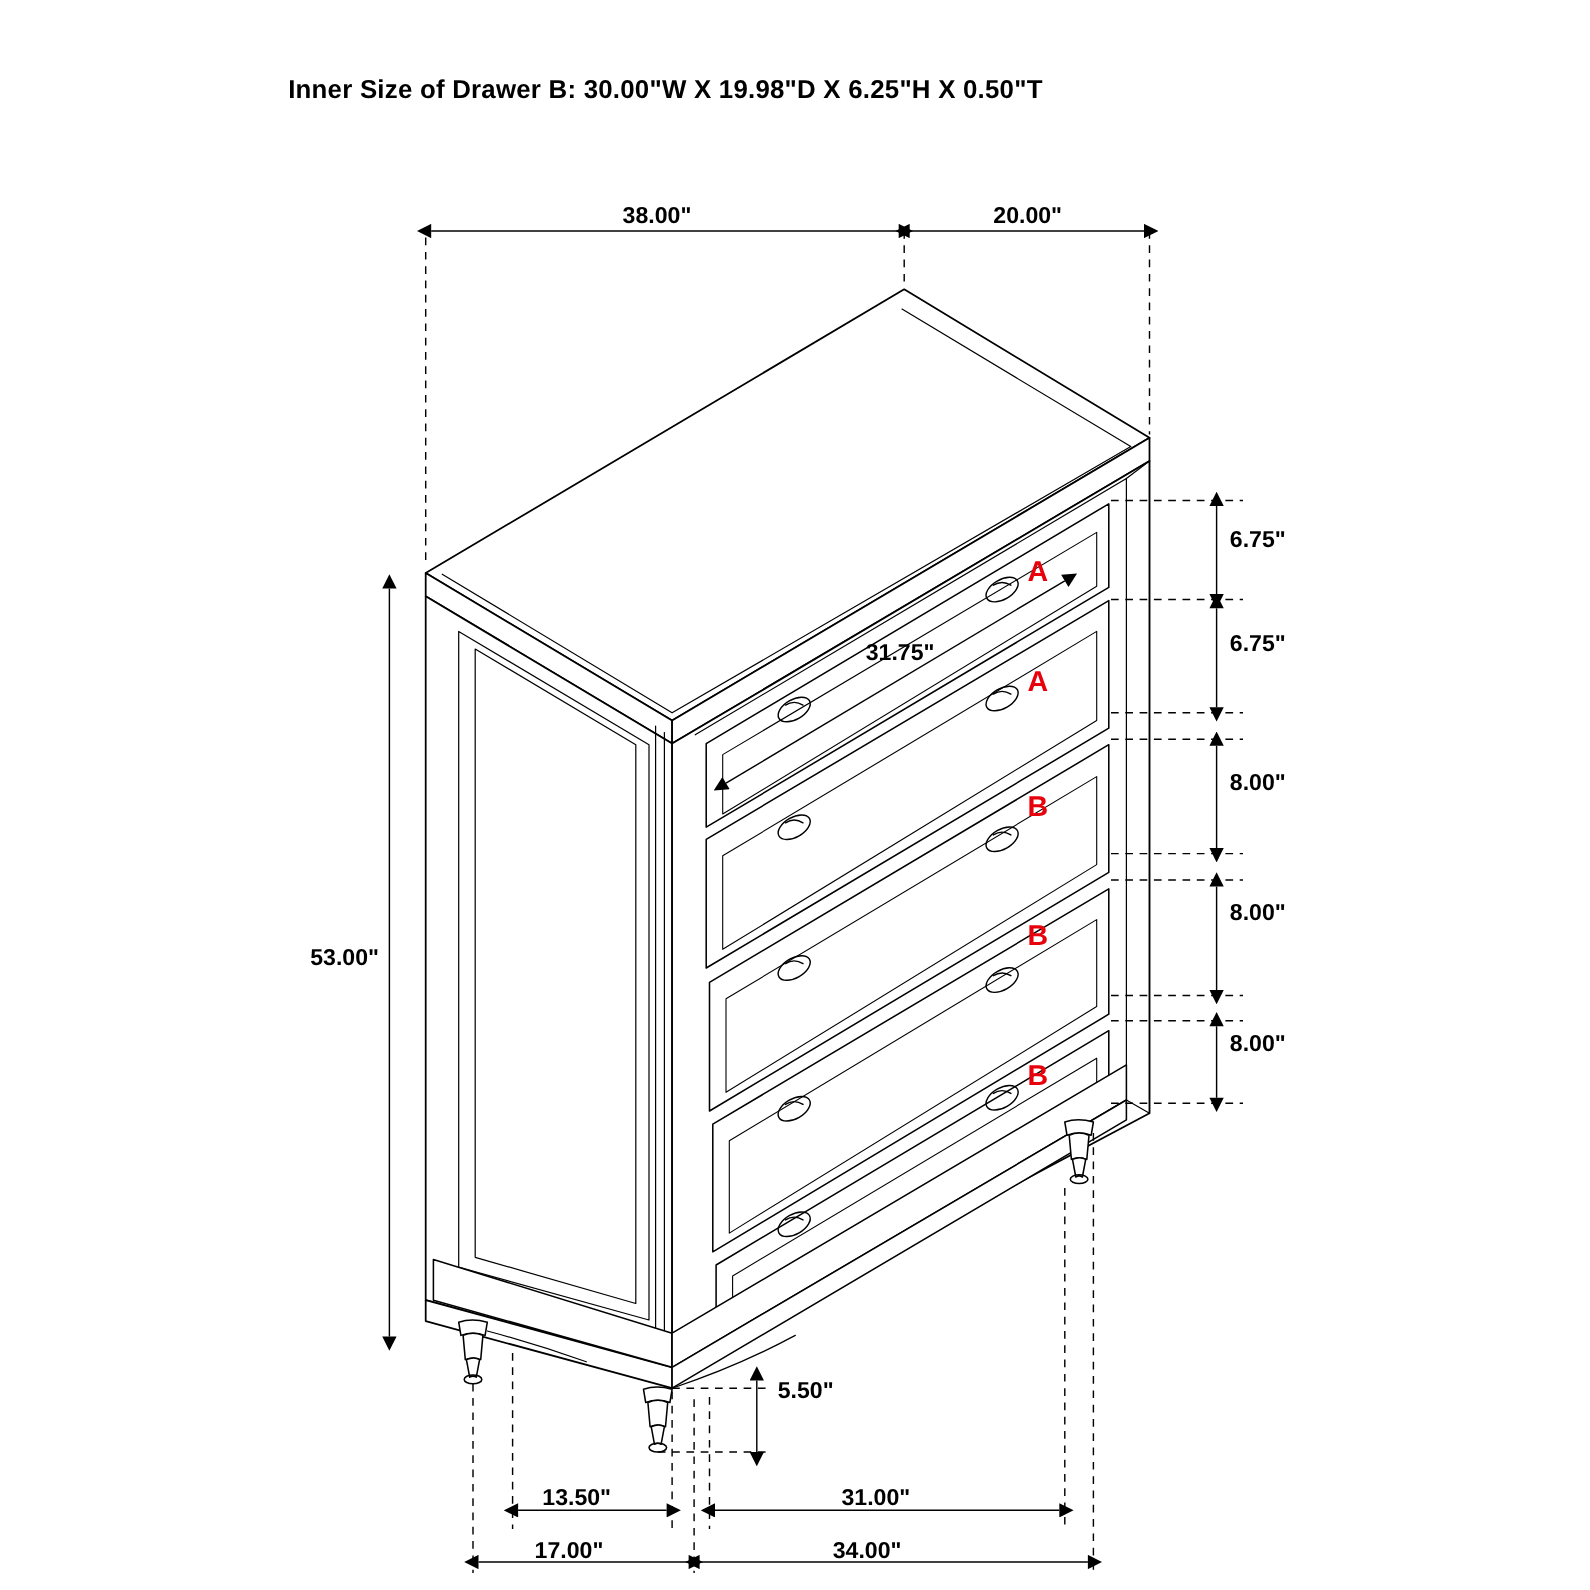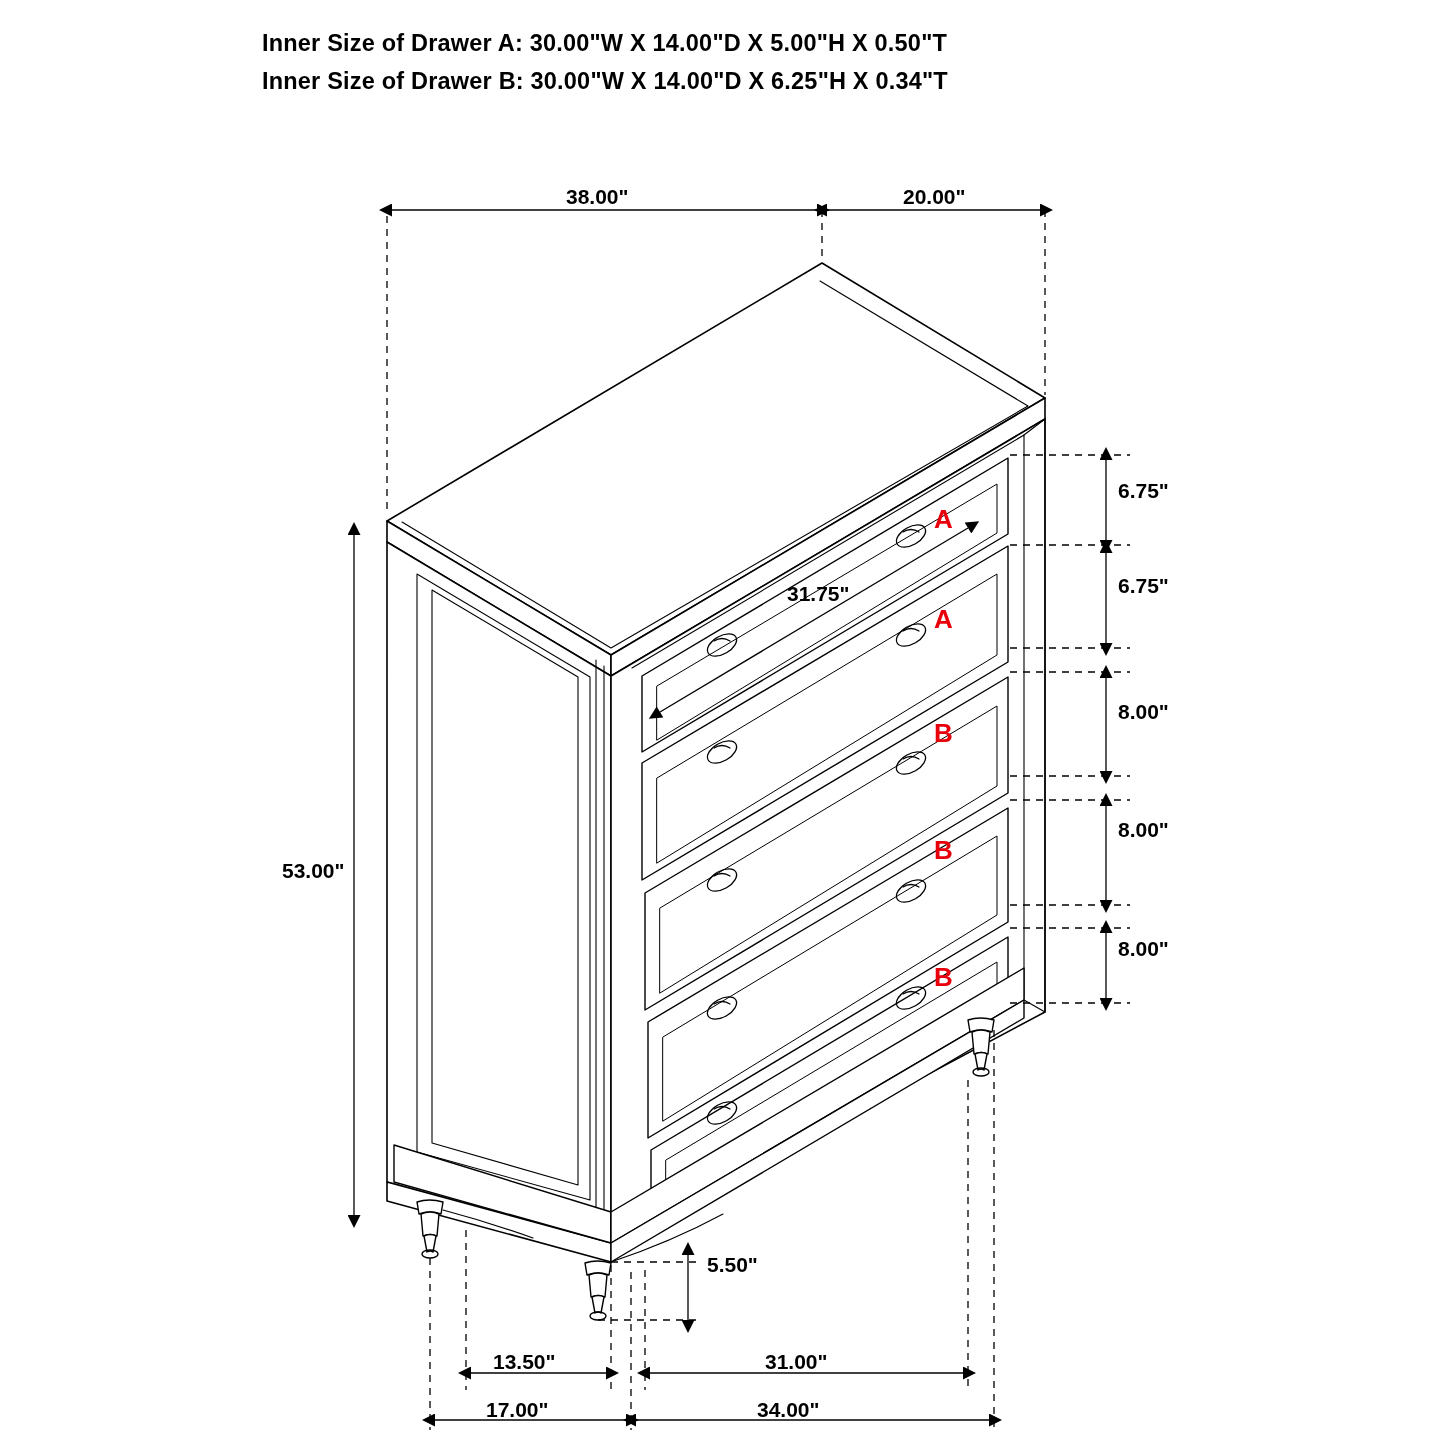--- a/index.html
+++ b/index.html
@@ -50,22 +50,21 @@
     font-size: 26px;
     color: #e8000b;
     white-space: nowrap;
   }
 </style>
 </head>
 <body>
 
 <div id="stage">
 
-  <div class="note" id="note-a">Inner Size of Drawer A: 30.00"W X 14.00"D X 5.00"H X 0.50"T</div>
-  <div class="note" id="note-b">Inner Size of Drawer B: 30.00"W X 14.00"D X 6.25"H X 0.34"T</div>
+  <div class="note" id="note-b">Inner Size of Drawer B: 30.00"W X 19.98"D X 6.25"H X 0.50"T</div>
 
   <svg id="drawing" viewBox="0 0 1445 1445">
     <defs>
       <marker id="arrL" markerWidth="12" markerHeight="10" refX="10" refY="5" orient="auto">
         <path d="M10,0 L0,5 L10,10 z" fill="#000"></path>
       </marker>
       <marker id="arrR" markerWidth="12" markerHeight="10" refX="2" refY="5" orient="auto">
         <path d="M2,0 L12,5 L2,10 z" fill="#000"></path>
       </marker>
     </defs>

